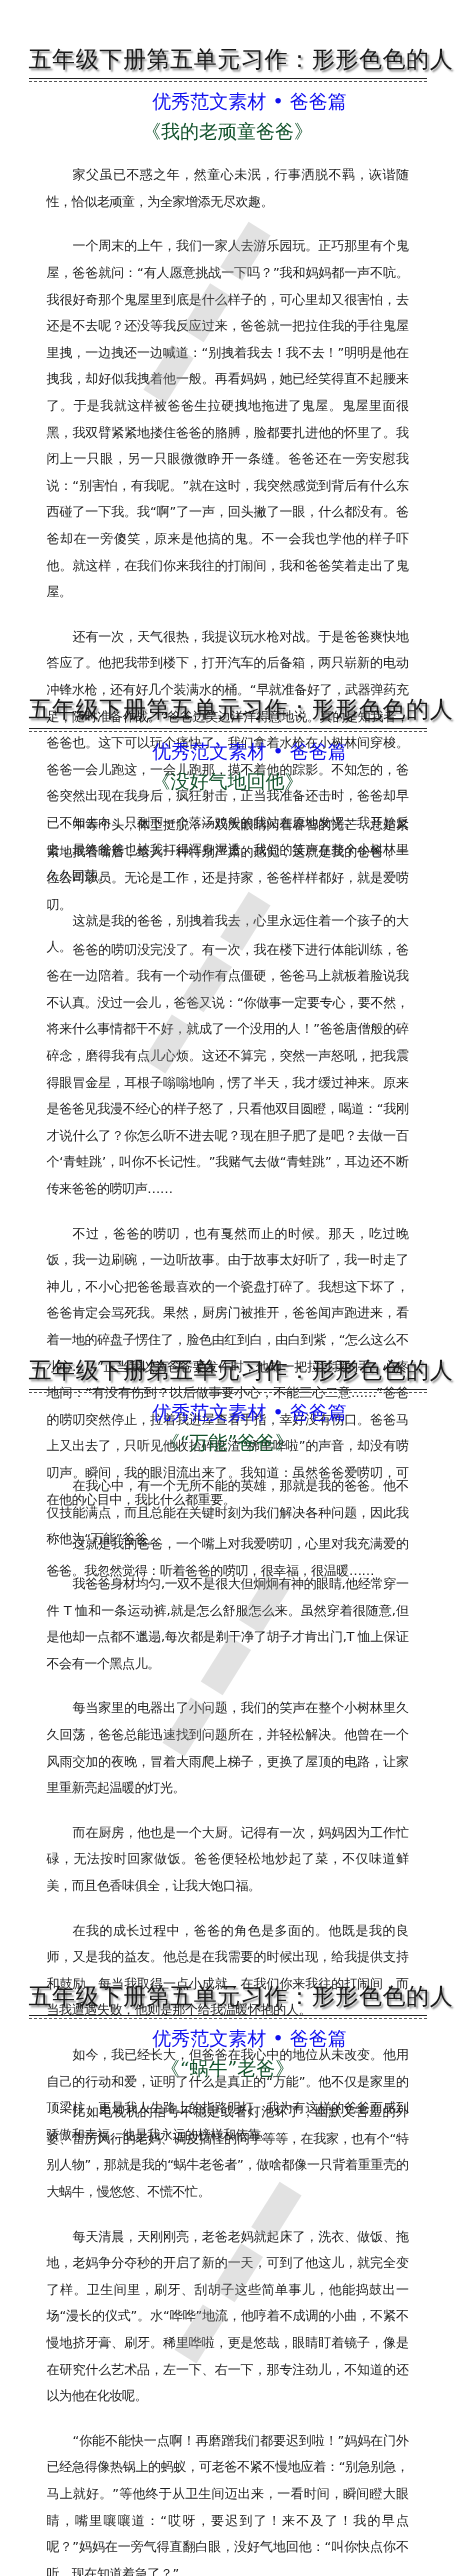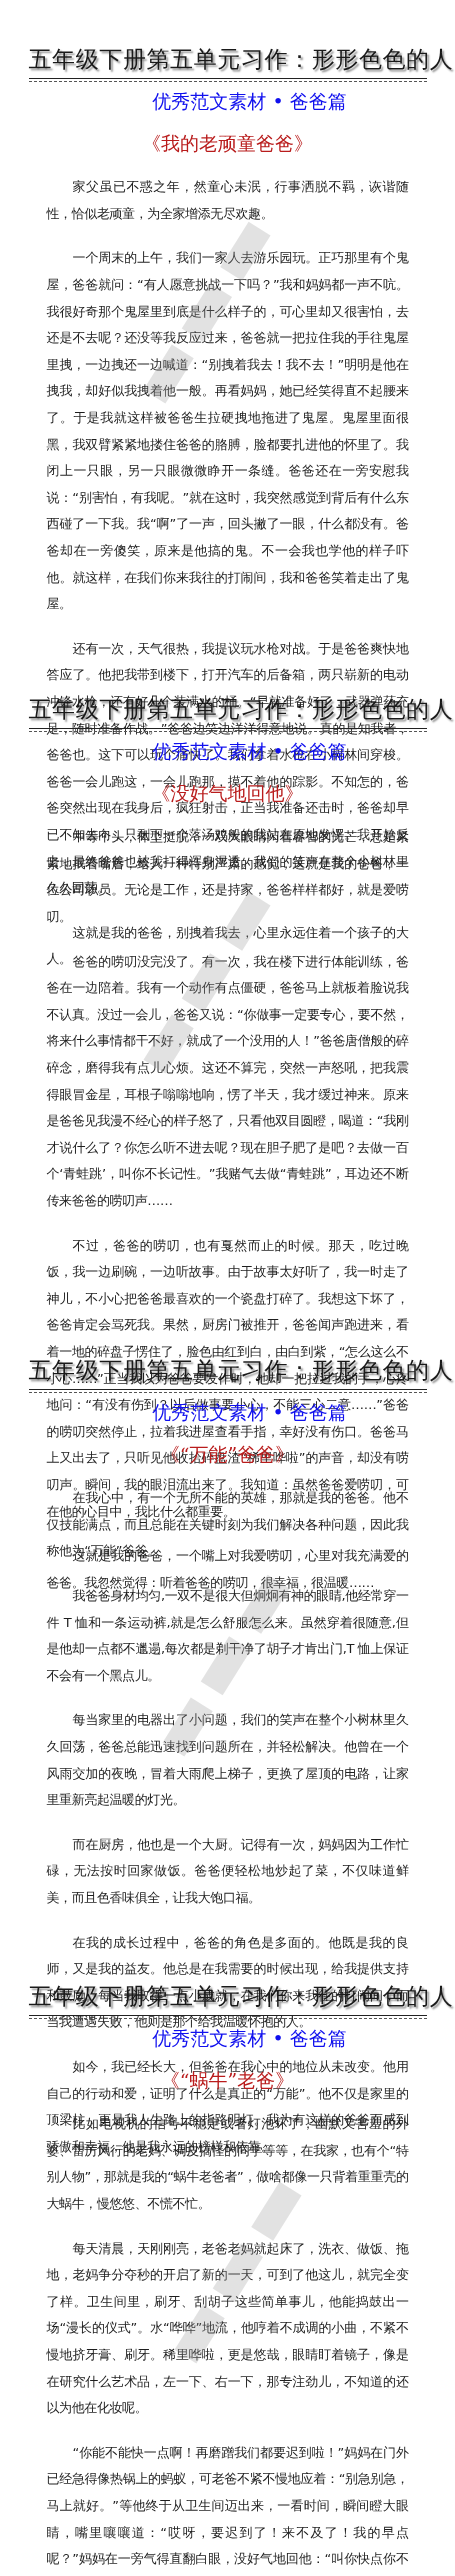--- a/index.html
+++ b/index.html
@@ -8,21 +8,21 @@
   .section { position: absolute; left: 0; width: 455px; }
   .main-title { margin: 0 auto; width: 398px; text-align: center;
                 font-family: "DejaVu Sans", sans-serif; font-size: 23px; font-weight: normal;
                 letter-spacing: 0.6px; color: #1a1a1a; line-height: 30px;
                 text-shadow: 1.9px 1.9px 1.9px rgba(0,0,0,0.45); white-space: nowrap; }
   .rule { width: 398px; margin: 3.8px auto 0 auto; }
   .rule .solid { height: 0; border-top: 1.3px solid #222; }
   .rule .dash { height: 0; border-top: 1.3px dashed #555; margin-top: 1.9px; }
   .subtitle { text-align: center; color: #1010ee; font-size: 19px; line-height: 25px; margin-top: 7.6px;
               font-family: "DejaVu Serif", "Liberation Serif", serif; margin-left: 44px; }
-  .article-title { text-align: center; color: #b91c1c; font-size: 19px; line-height: 25px; margin-top: 17px;
+  .article-title { text-align: center; color: #14532d; font-size: 19px; line-height: 25px; margin-top: 5px;
                    font-family: "DejaVu Serif", "Liberation Serif", serif; }
   .body { width: 398px; margin: 5px auto 0 auto; position: relative; }
   .para { margin: 18px; font-size: 13px; line-height: 26.6px; text-indent: 2em; text-align: justify;
           letter-spacing: -0.4px; color: #1e1e1e; }
   .watermark { position: absolute; color: rgba(150,150,150,0.28); font-size: 70px; font-weight: bold;
                transform: rotate(-58deg); white-space: nowrap; pointer-events: none; letter-spacing: 6.3px; }
 </style>
 </head>
 <body>
 

